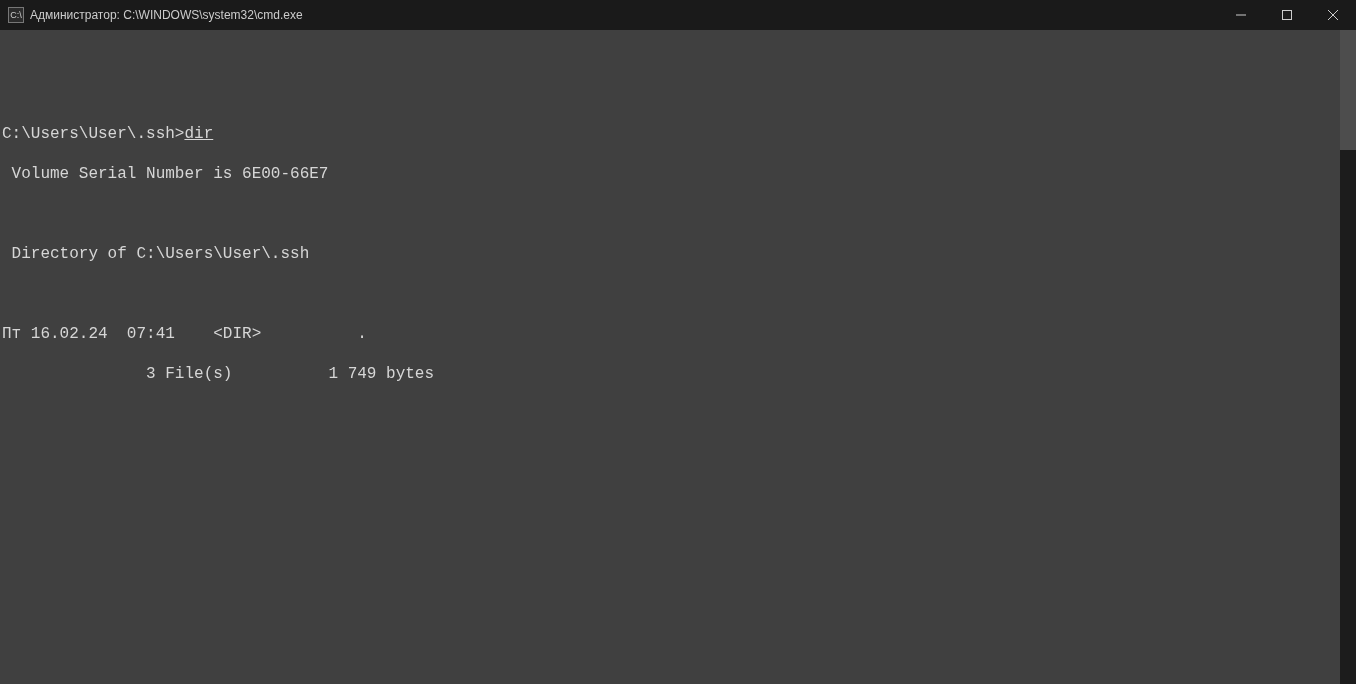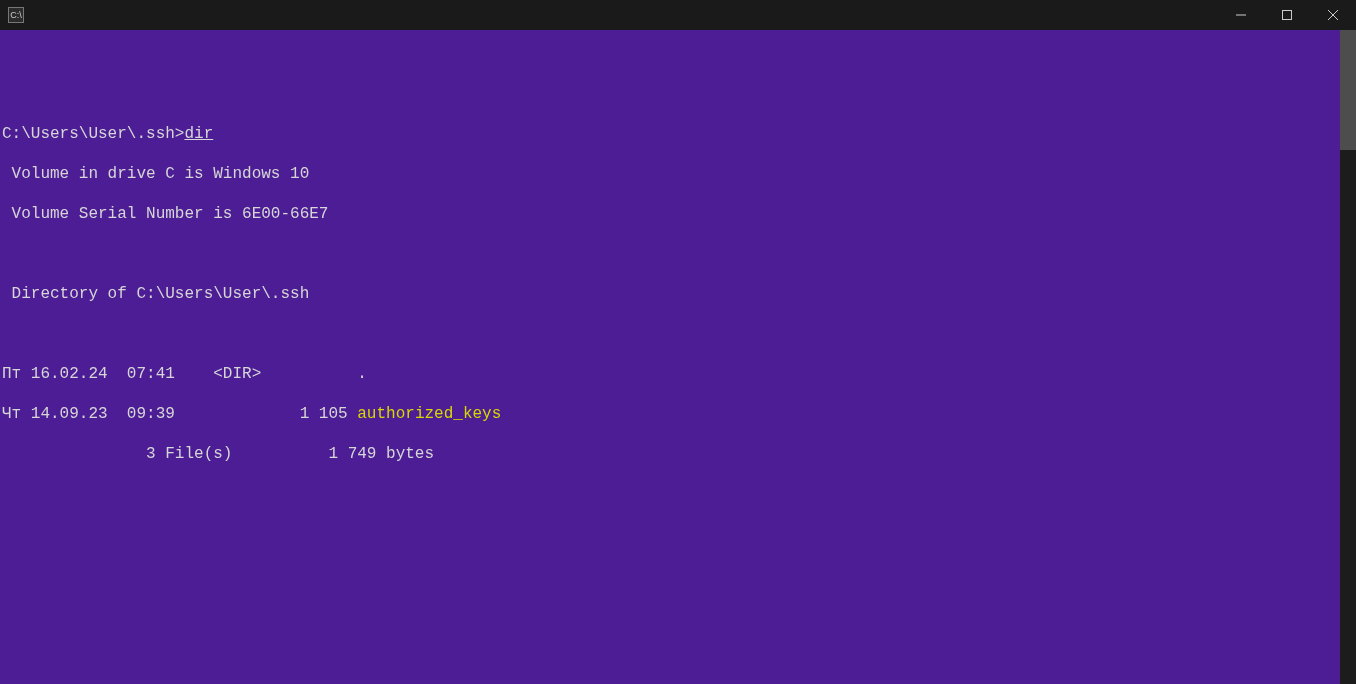--- a/index.html
+++ b/index.html
@@ -6,36 +6,37 @@
   html, body { width: 1356px; height: 684px; background: #000; overflow: hidden; font-family: Consolas, "Courier New", monospace; }
   .window { width: 1356px; height: 684px; background: #0c0c0c; display: flex; flex-direction: column; }
   .titlebar { height: 30px; background: #1a1a1a; display: flex; align-items: center; color: #cccccc; font-family: "Segoe UI", Tahoma, sans-serif; font-size: 12px; user-select: none; }
   .titlebar-icon { width: 16px; height: 16px; margin-left: 8px; margin-right: 6px; display: inline-flex; align-items: center; justify-content: center; background:#2b2b2b; border:1px solid #777; }
   .titlebar-icon-inner { font-size: 9px; color:#ccc; line-height:1; }
   .titlebar-title { flex: 0 0 auto; }
   .titlebar-spacer { flex: 1 1 auto; }
   .titlebar-controls { display: flex; height: 100%; }
   .titlebar-btn { width: 46px; height: 30px; display: flex; align-items: center; justify-content: center; color: #cccccc; }
   .titlebar-btn svg { width: 10px; height: 10px; stroke: #cccccc; stroke-width: 1; fill: none; }
-  .terminal { flex: 1 1 auto; background: #4c1d95; color: #d6d6d6; font-size: 16px; line-height: 20px; padding: 14px 2px 0 2px; white-space: pre; position: relative; overflow: hidden; }
+  .terminal { flex: 1 1 auto; background: #404040; color: #d6d6d6; font-size: 16px; line-height: 20px; padding: 14px 2px 0 2px; white-space: pre; position: relative; overflow: hidden; }
   .terminal .line { height: 20px; }
   .prompt { color: #d6d6d6; }
   .cmd { color: #d6d6d6; text-decoration: underline; }
   .file-hl { color: #d8d800; }
   .scroll-track { position: absolute; right: 0; top: 0; width: 16px; height: 100%; background: #1c1c1c; }
   .scroll-thumb { position: absolute; right: 0; top: 0; width: 16px; height: 120px; background: #4d4d4d; }
 </style>
 </head>
 <body>
 
 <div class="window">
   <div class="titlebar">
     <span class="titlebar-icon">
         <span class="titlebar-icon-inner">C:\</span>
       </span>
+    <span class="titlebar-title">Администратор: C:\WINDOWS\system32\cmd.exe</span>
     <span class="titlebar-spacer"></span>
     <div class="titlebar-controls">
       <div class="titlebar-btn">
         <svg viewBox="0 0 10 10">
             <line x1="0" y1="5" x2="10" y2="5"></line>
           </svg>
       </div>
       <div class="titlebar-btn">
         <svg viewBox="0 0 10 10">
             <rect x="0.5" y="0.5" width="9" height="9"></rect>
@@ -48,27 +49,25 @@
           </svg>
       </div>
     </div>
   </div>
 
   <div class="terminal">
     <div class="scroll-track"></div>
     <div class="scroll-thumb"></div>
 
 <div class="line"><span class="prompt">C:\Users\User\.ssh&gt;</span><span class="cmd">dir</span></div>
-<div class="line"> Volume in drive C is Windows 10</div>
 <div class="line"> Volume Serial Number is 6E00-66E7</div>
 <div class="line"> </div>
 <div class="line"> Directory of C:\Users\User\.ssh</div>
 <div class="line"> </div>
 <div class="line">Пт 16.02.24  07:41    &lt;DIR&gt;          .</div>
-<div class="line"><span>Чт 14.09.23  09:39             1 105 </span><span class="file-hl">authorized_keys</span></div>
 <div class="line">               3 File(s)          1 749 bytes</div>
 <div class="line"> </div>
 
 
 
 
 
 
 
   </div>

